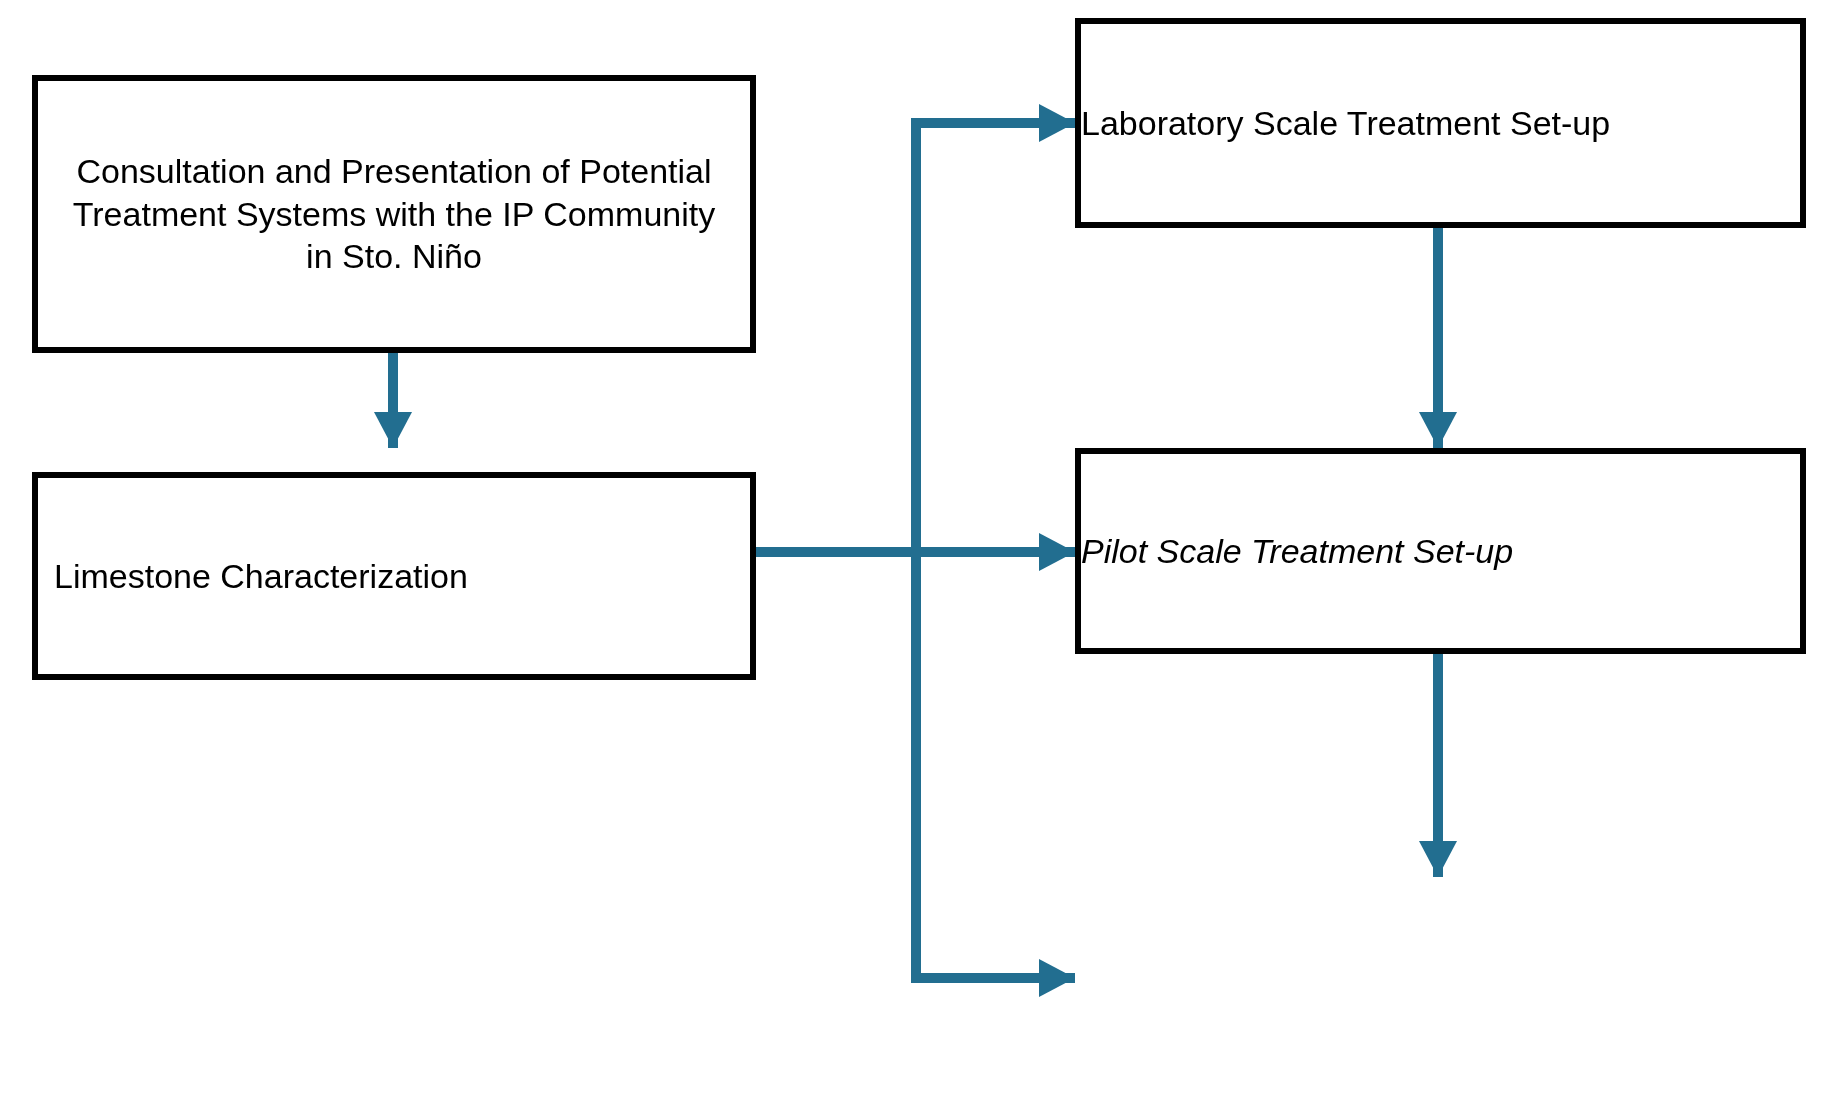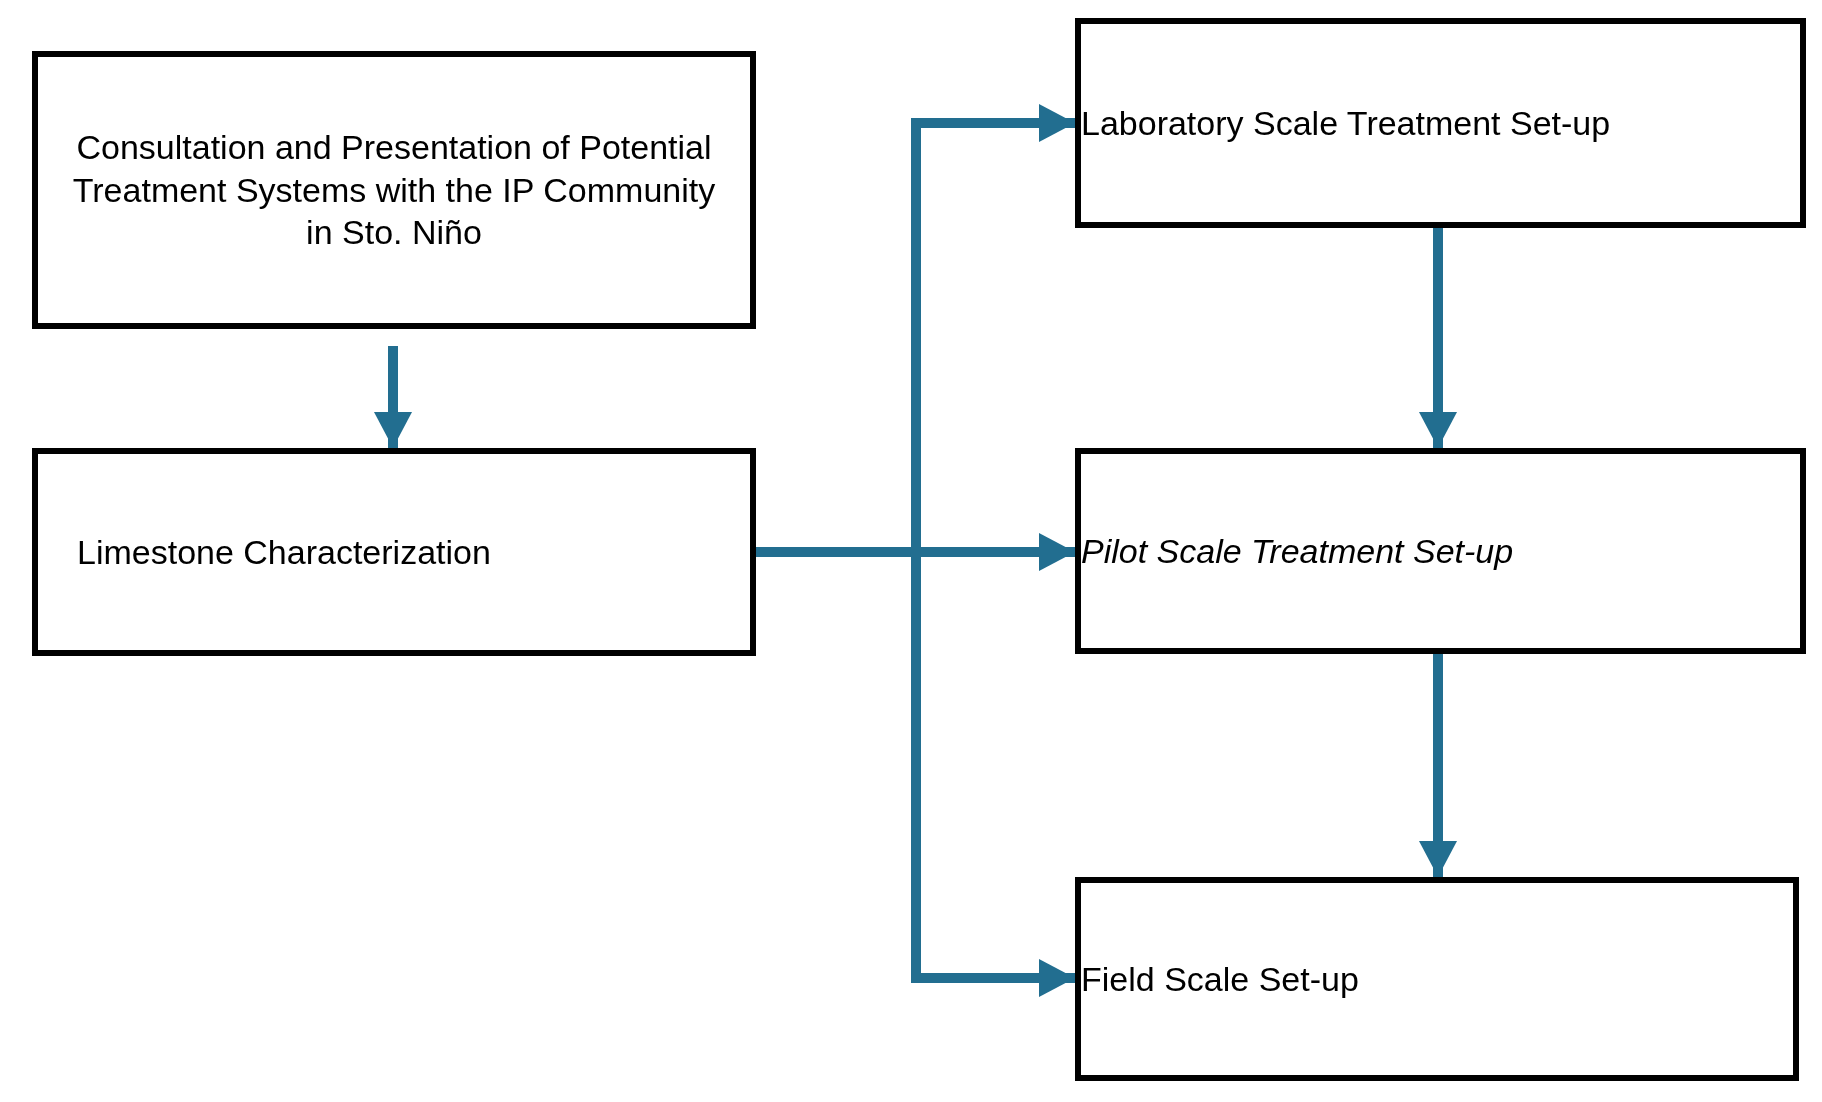--- a/index.html
+++ b/index.html
@@ -42,22 +42,22 @@
     background:var(--bg);
     display:flex;
     align-items:center;
     justify-content:flex-start;
     text-align:center;
     color:var(--text);
     font-size:34px;
     line-height:1.25;
   }
   .flow-box .label{display:block;}
-  #box-consultation{left:32px;top:51px;width:724px;height:278px;padding:16px 28px;}
-  #box-limestone{left:32px;top:448px;width:724px;height:208px;padding:0 39px;}
+  #box-consultation{left:32px;top:75px;width:724px;height:278px;padding:16px 28px;}
+  #box-limestone{left:32px;top:472px;width:724px;height:208px;padding:0 16px;}
   #box-laboratory{left:1075px;top:18px;width:731px;height:210px;}
   #box-laboratory .label{max-width:560px;}
   #box-pilot{left:1075px;top:448px;width:731px;height:206px;font-style:italic;}
   #box-field{left:1075px;top:877px;width:724px;height:204px;}
 </style>
 </head>
 <body>
 
 <div class="canvas">
 
@@ -90,17 +90,14 @@
   </div>
 
   <div class="flow-box" id="box-laboratory">
     <span class="label">Laboratory Scale Treatment Set-up</span>
   </div>
 
   <div class="flow-box" id="box-pilot">
     <span class="label">Pilot Scale Treatment Set-up</span>
   </div>
 
-  <div class="flow-box" id="box-field">
-    <span class="label">Field Scale Set-up</span>
-  </div>
 
 </div>
 
 </body></html>

